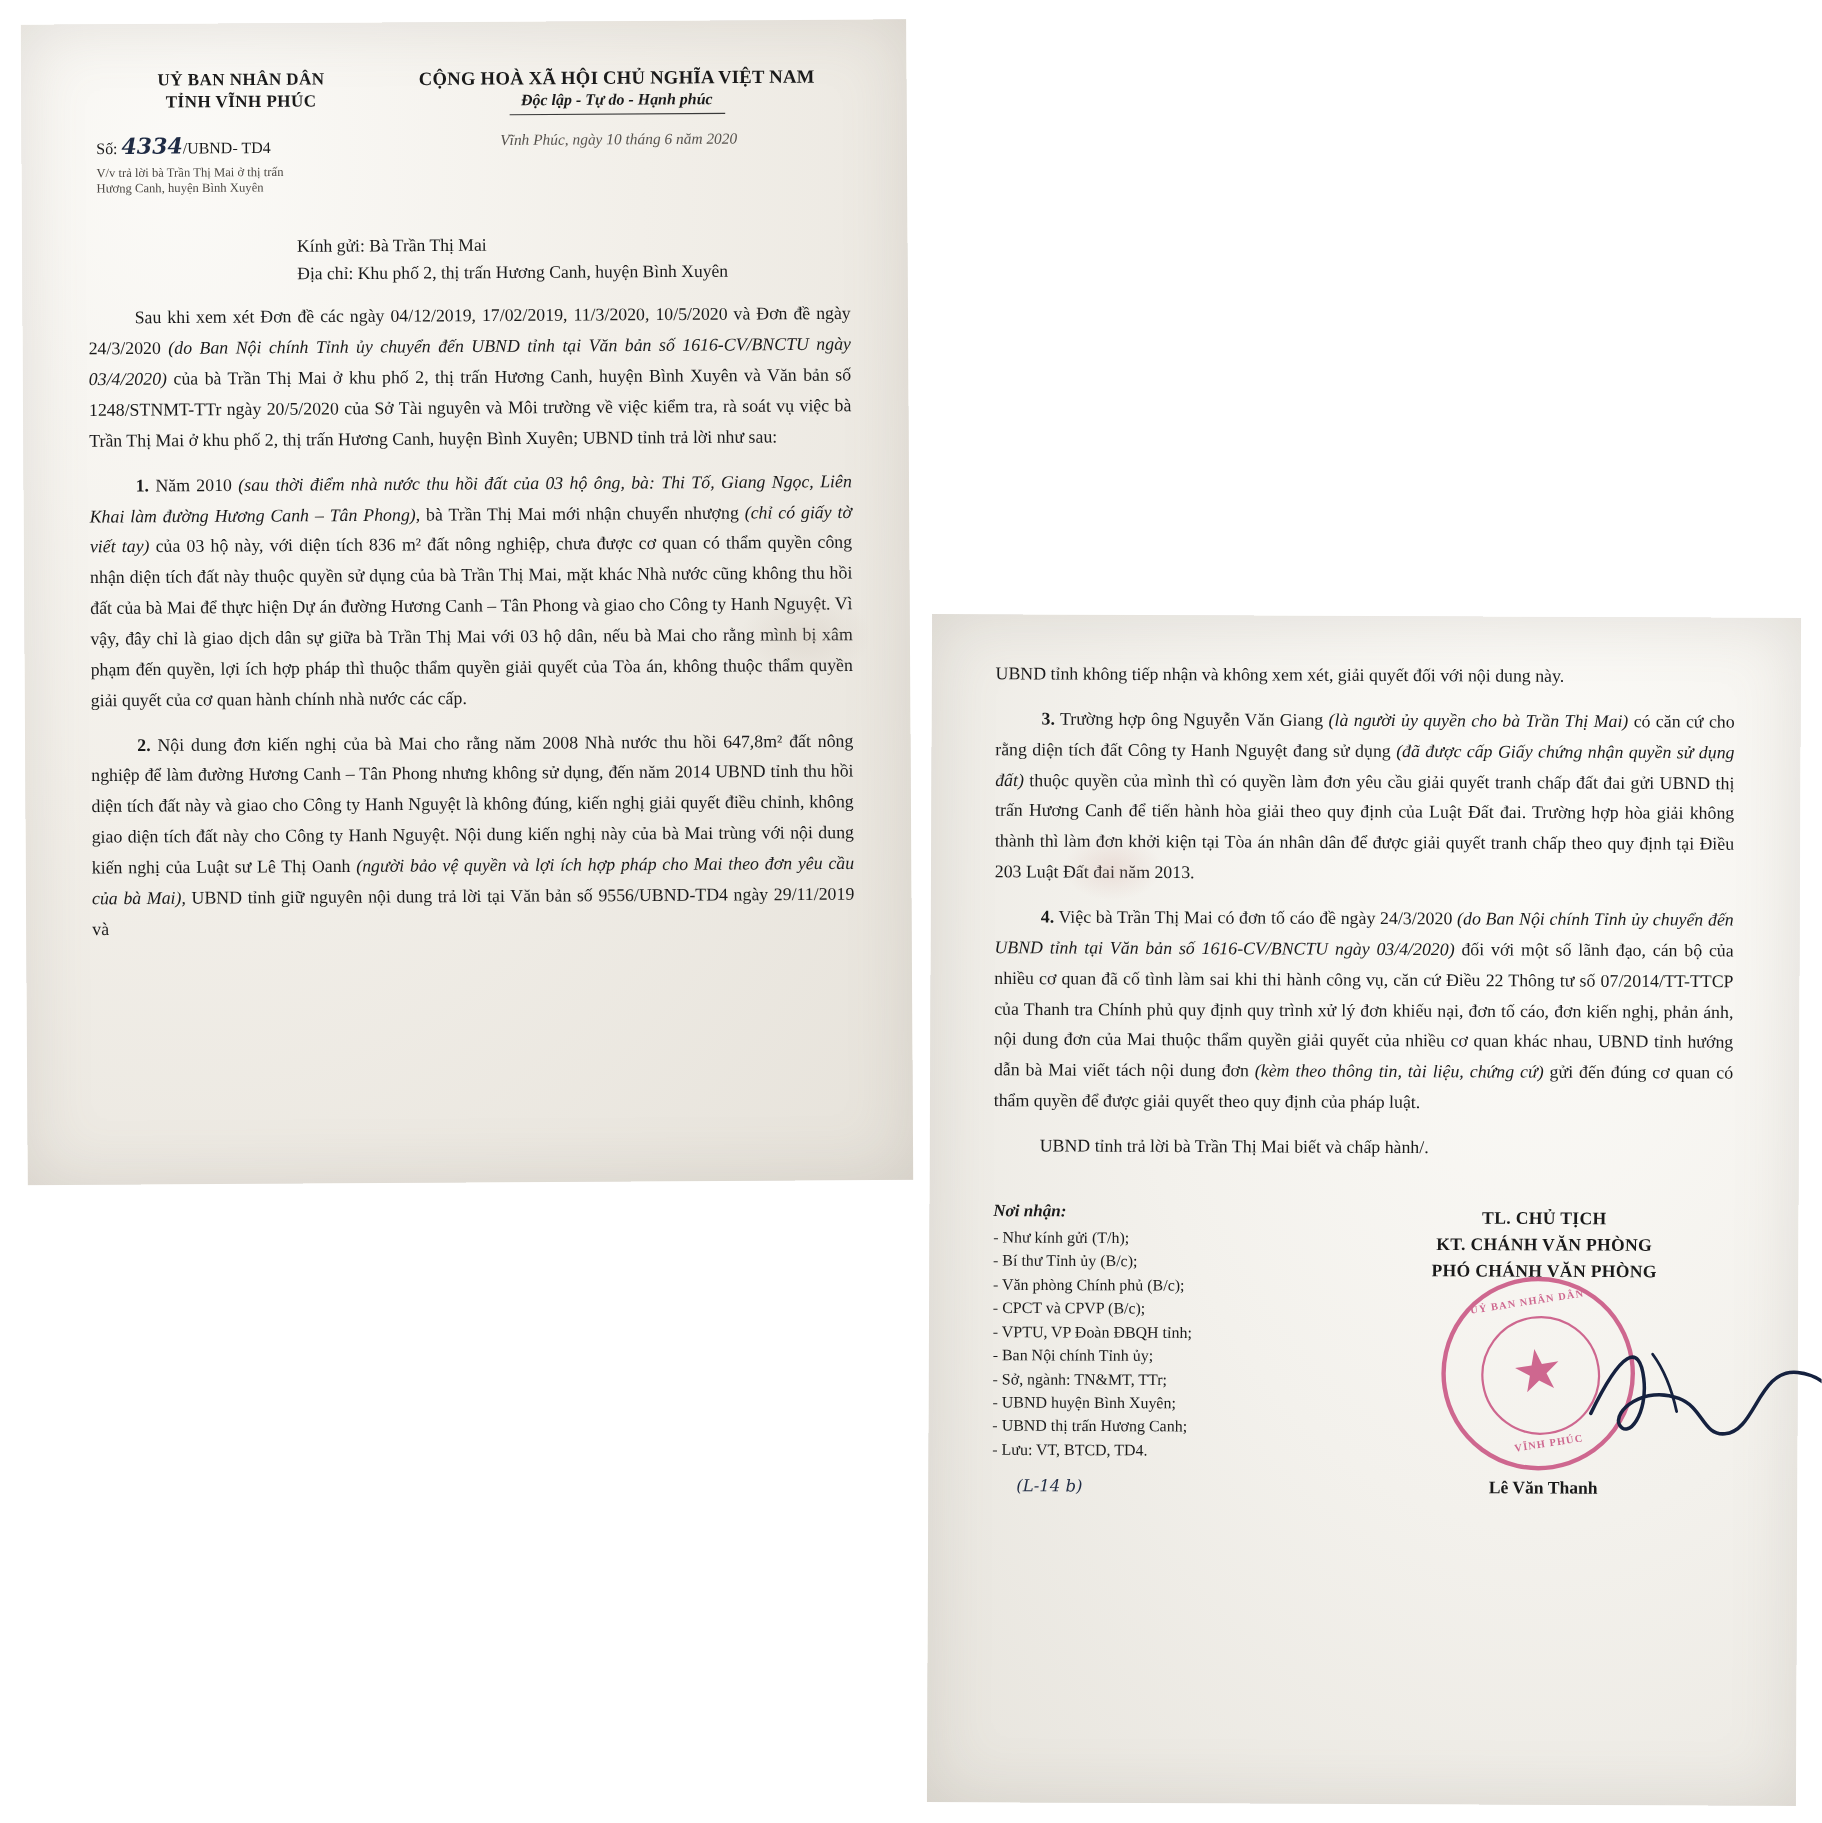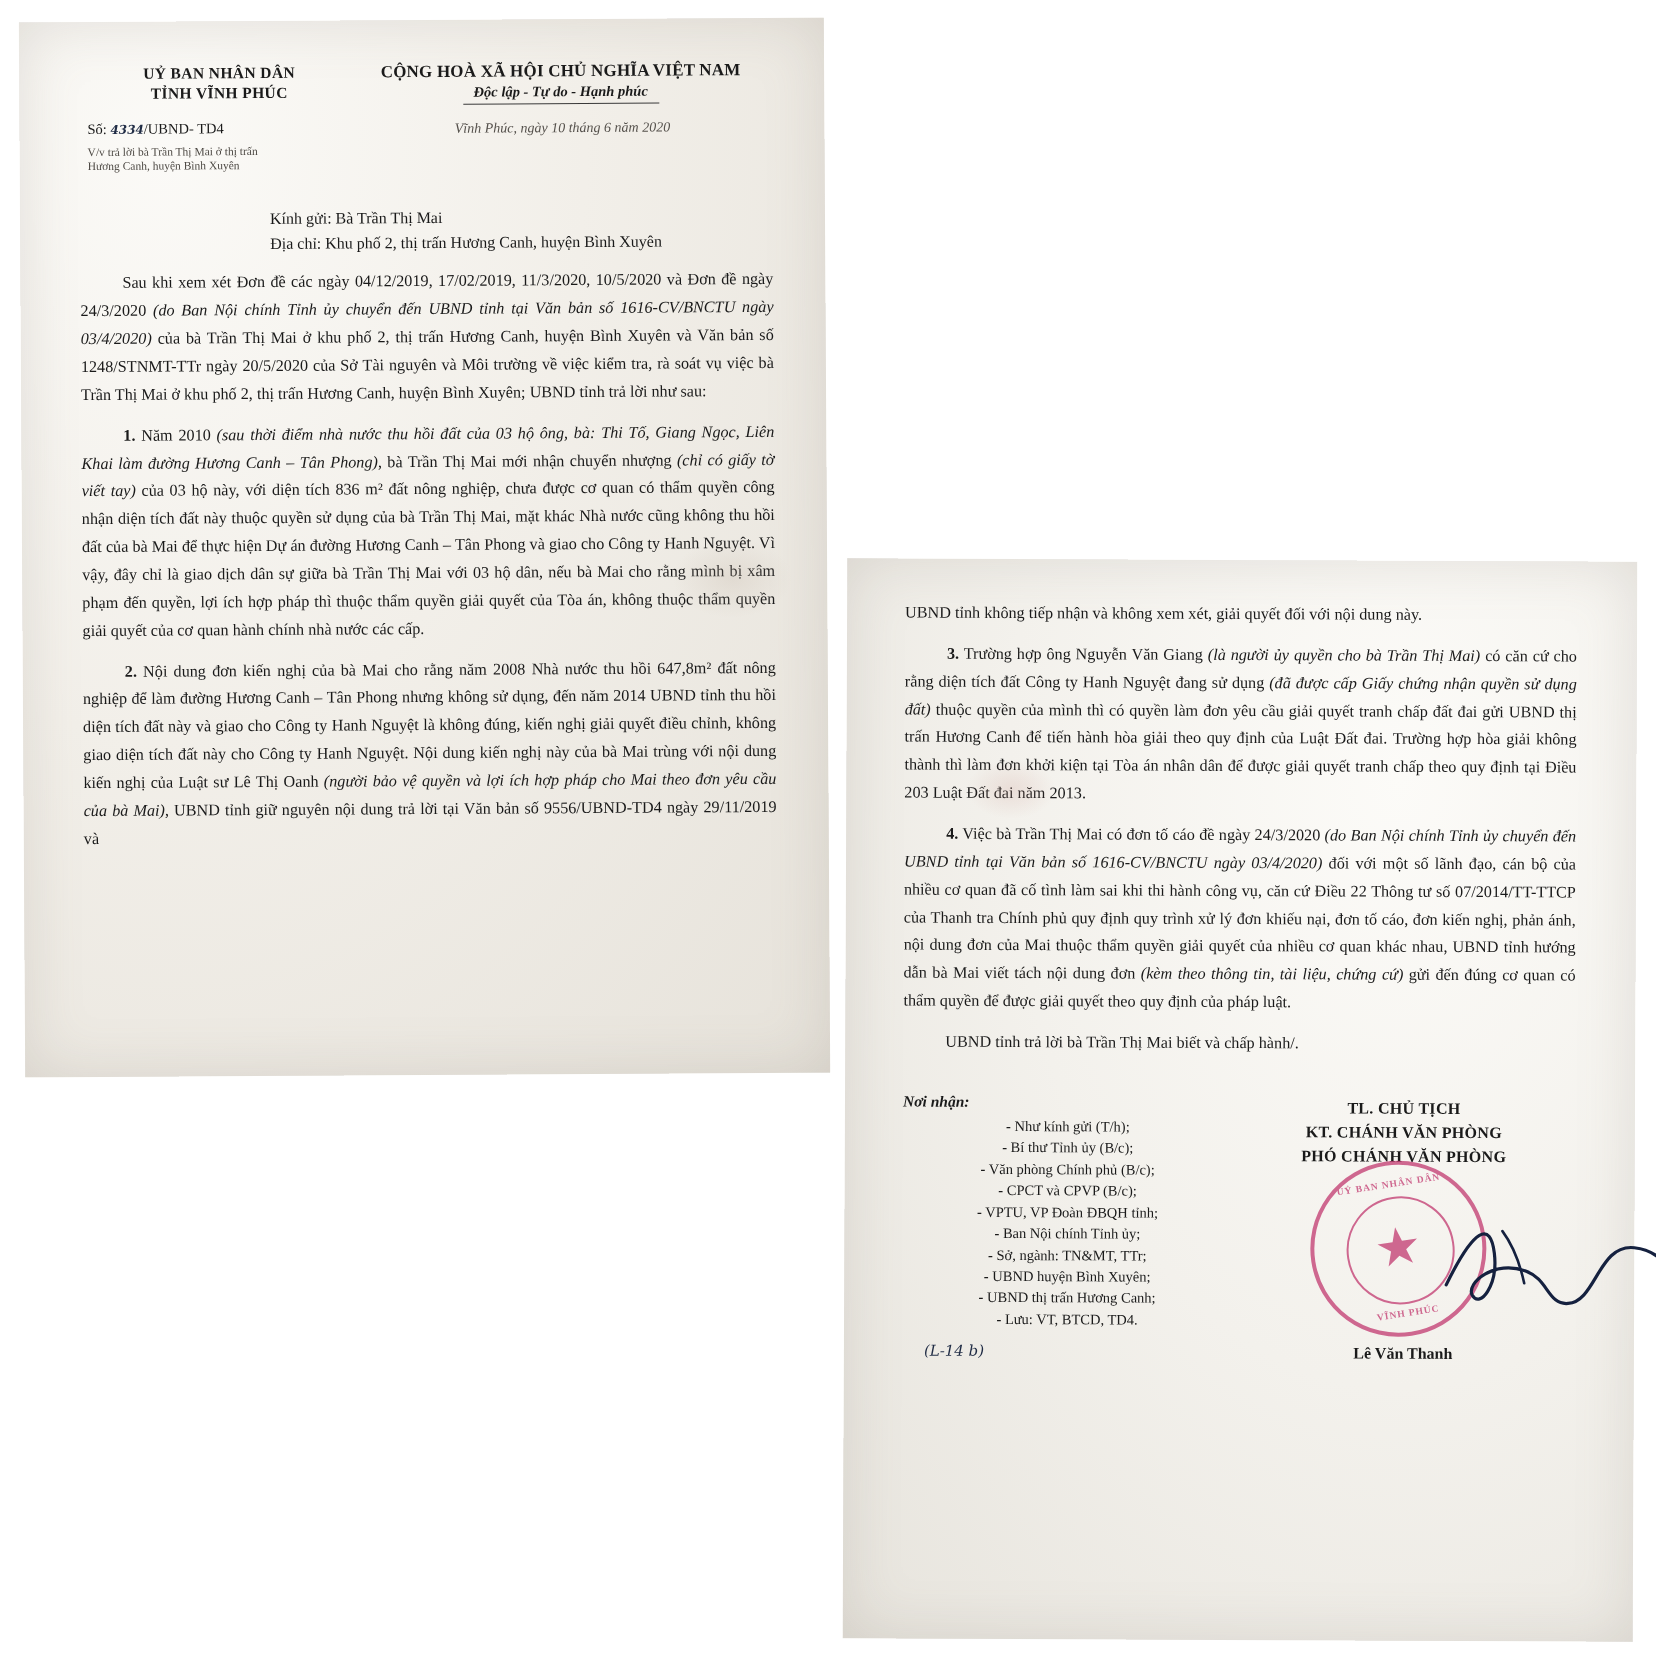--- a/index.html
+++ b/index.html
@@ -100,21 +100,21 @@
   .numline .num {
     width: 265px;
     font-size: 14.5px;
     padding-left: 8px;
   }
   .handwr {
     font-family: "DejaVu Serif", serif;
     font-style: italic;
     font-weight: bold;
     color: #1f2b44;
-    font-size: 12px;
+    font-size: 20px;
   }
   .numline .place {
     flex: 1;
     text-align: center;
     font-size: 14px;
     font-style: italic;
     color: #55514c;
     padding-top: 2px;
   }
   .subject {
@@ -153,21 +153,21 @@
     width: 330px;
     font-size: 14.5px;
     line-height: 1.48;
   }
   .recv .title {
     font-weight: bold;
     font-style: italic;
     font-size: 15.5px;
     margin-bottom: 2px;
   }
-  .recv ul { list-style: none; margin: 0; padding: 0; text-align: center; }
+  .recv ul { list-style: none; margin: 0; padding: 0; }
   .recv li { white-space: nowrap; }
   .recv .hand {
     margin-top: 10px;
     padding-left: 22px;
     font-family: "DejaVu Serif", serif;
     font-style: italic;
     color: #1f2b44;
     font-size: 15px;
   }
   .signer {

